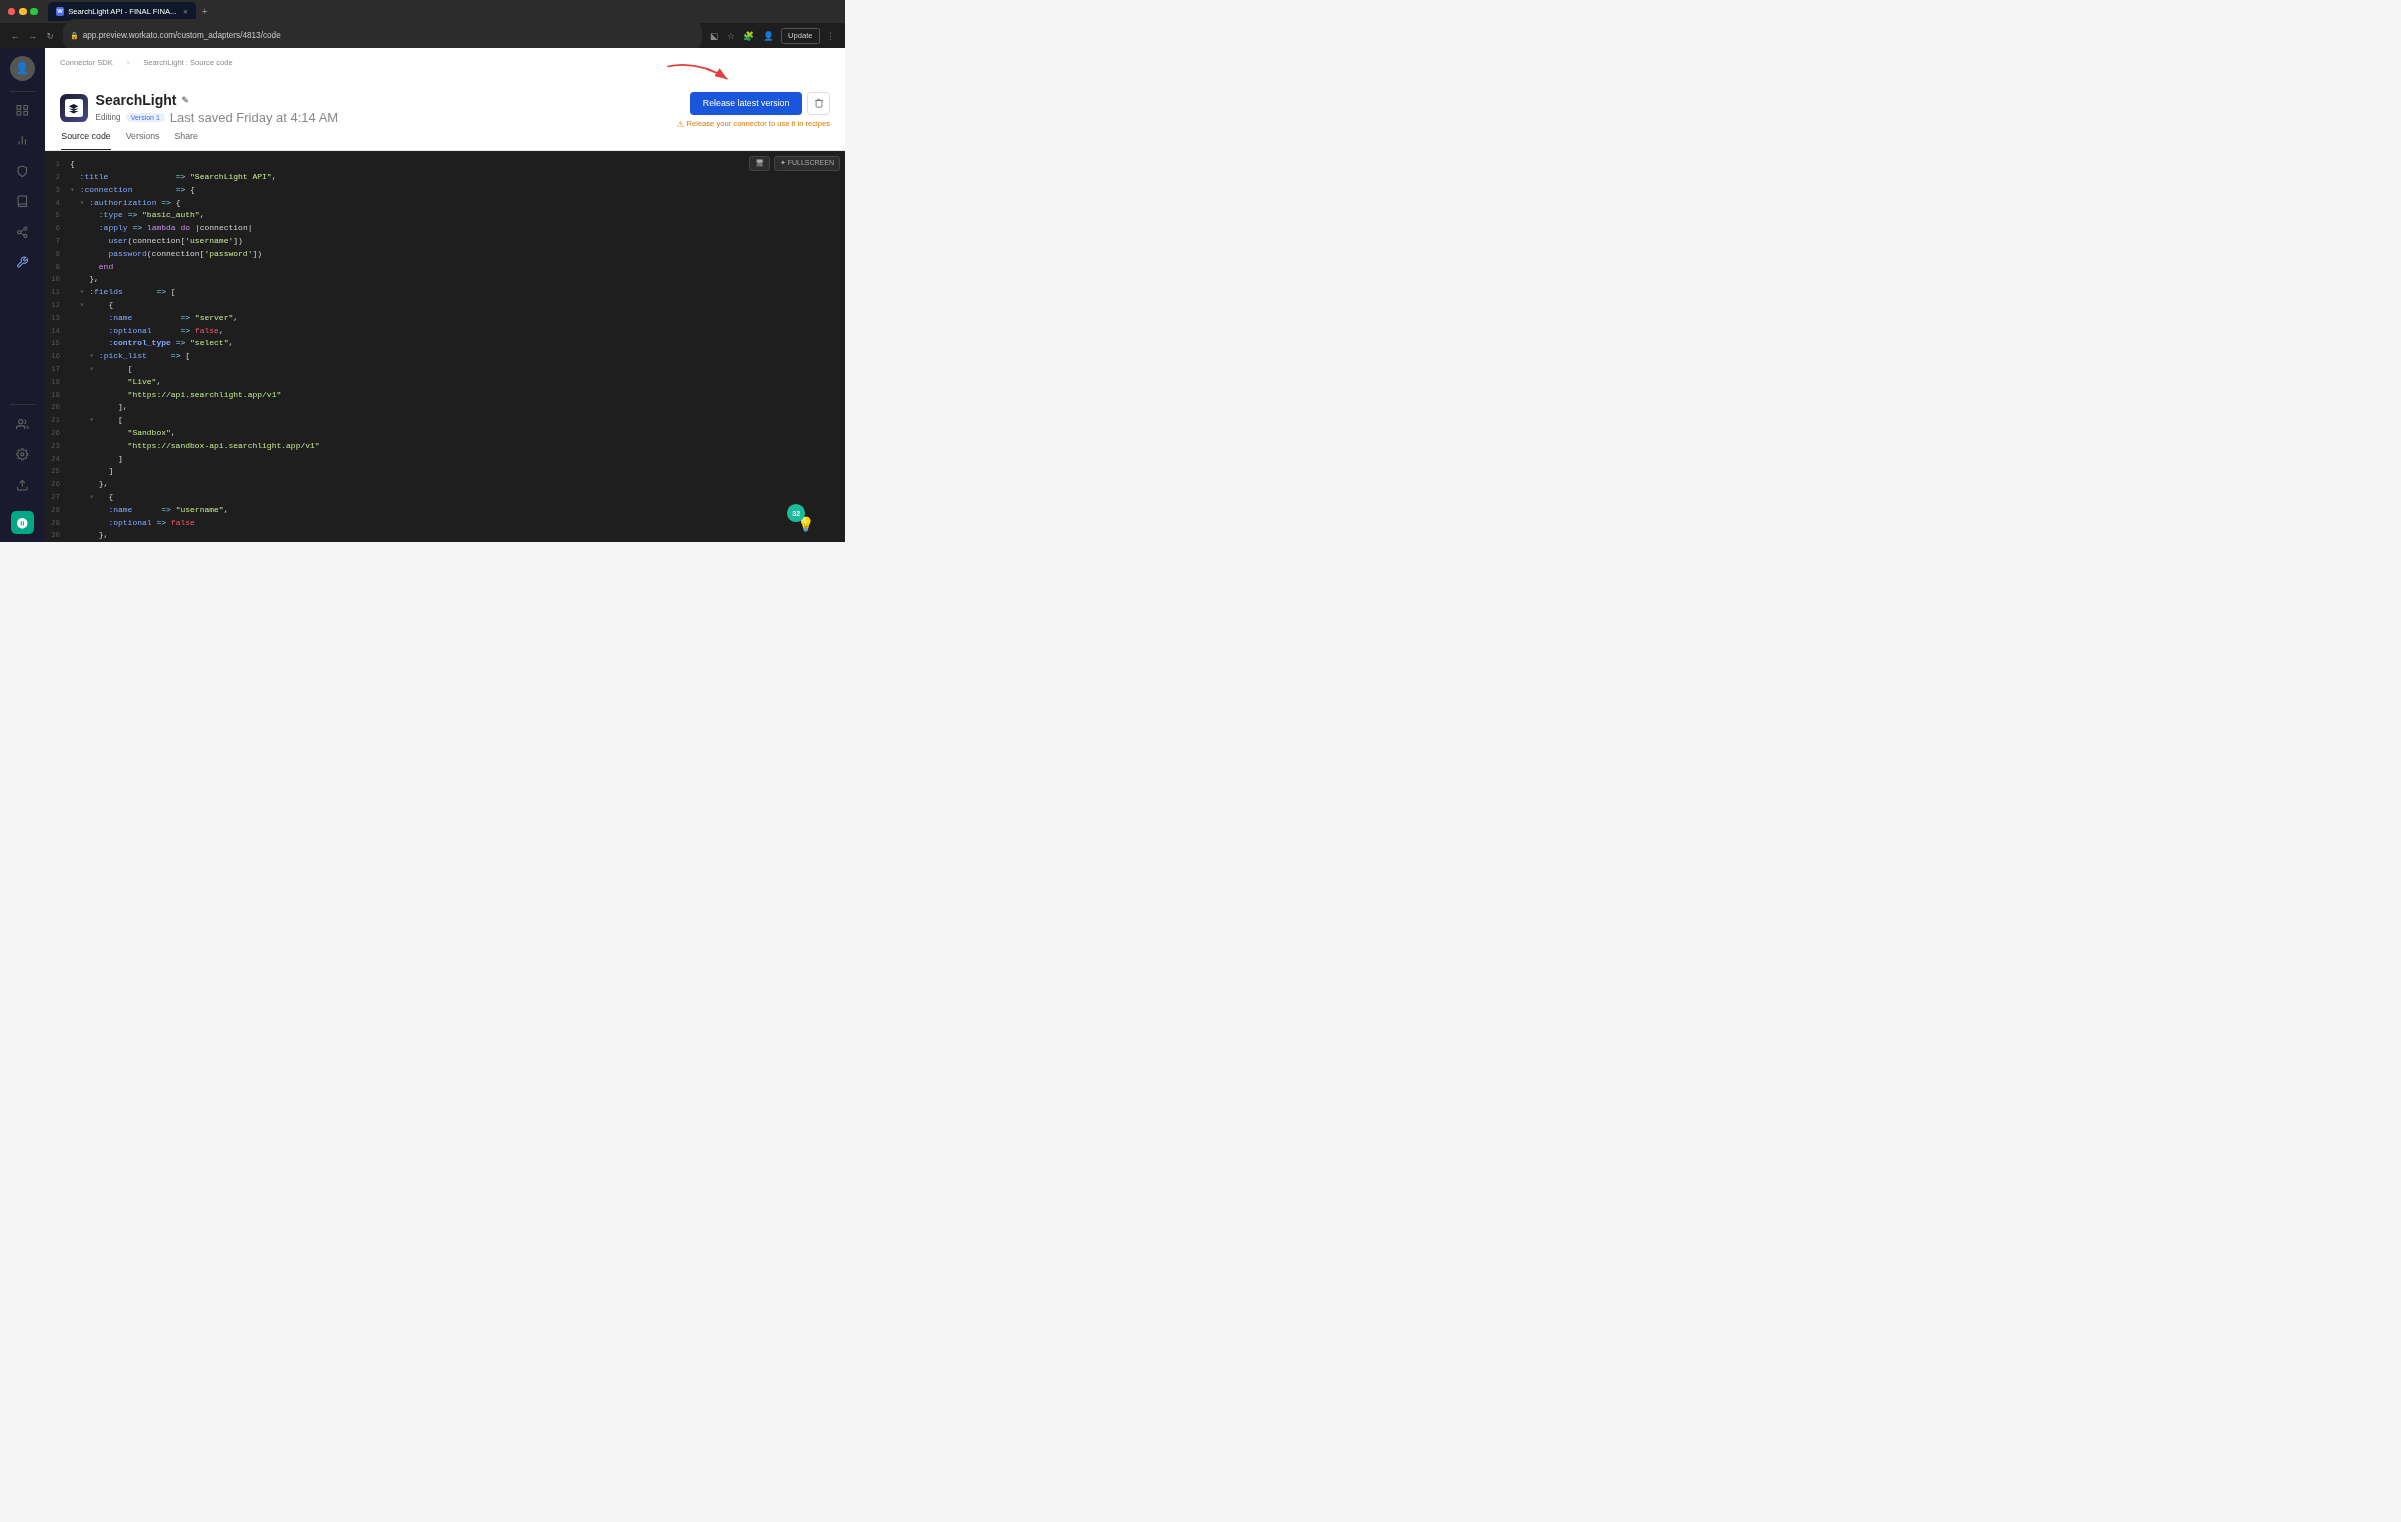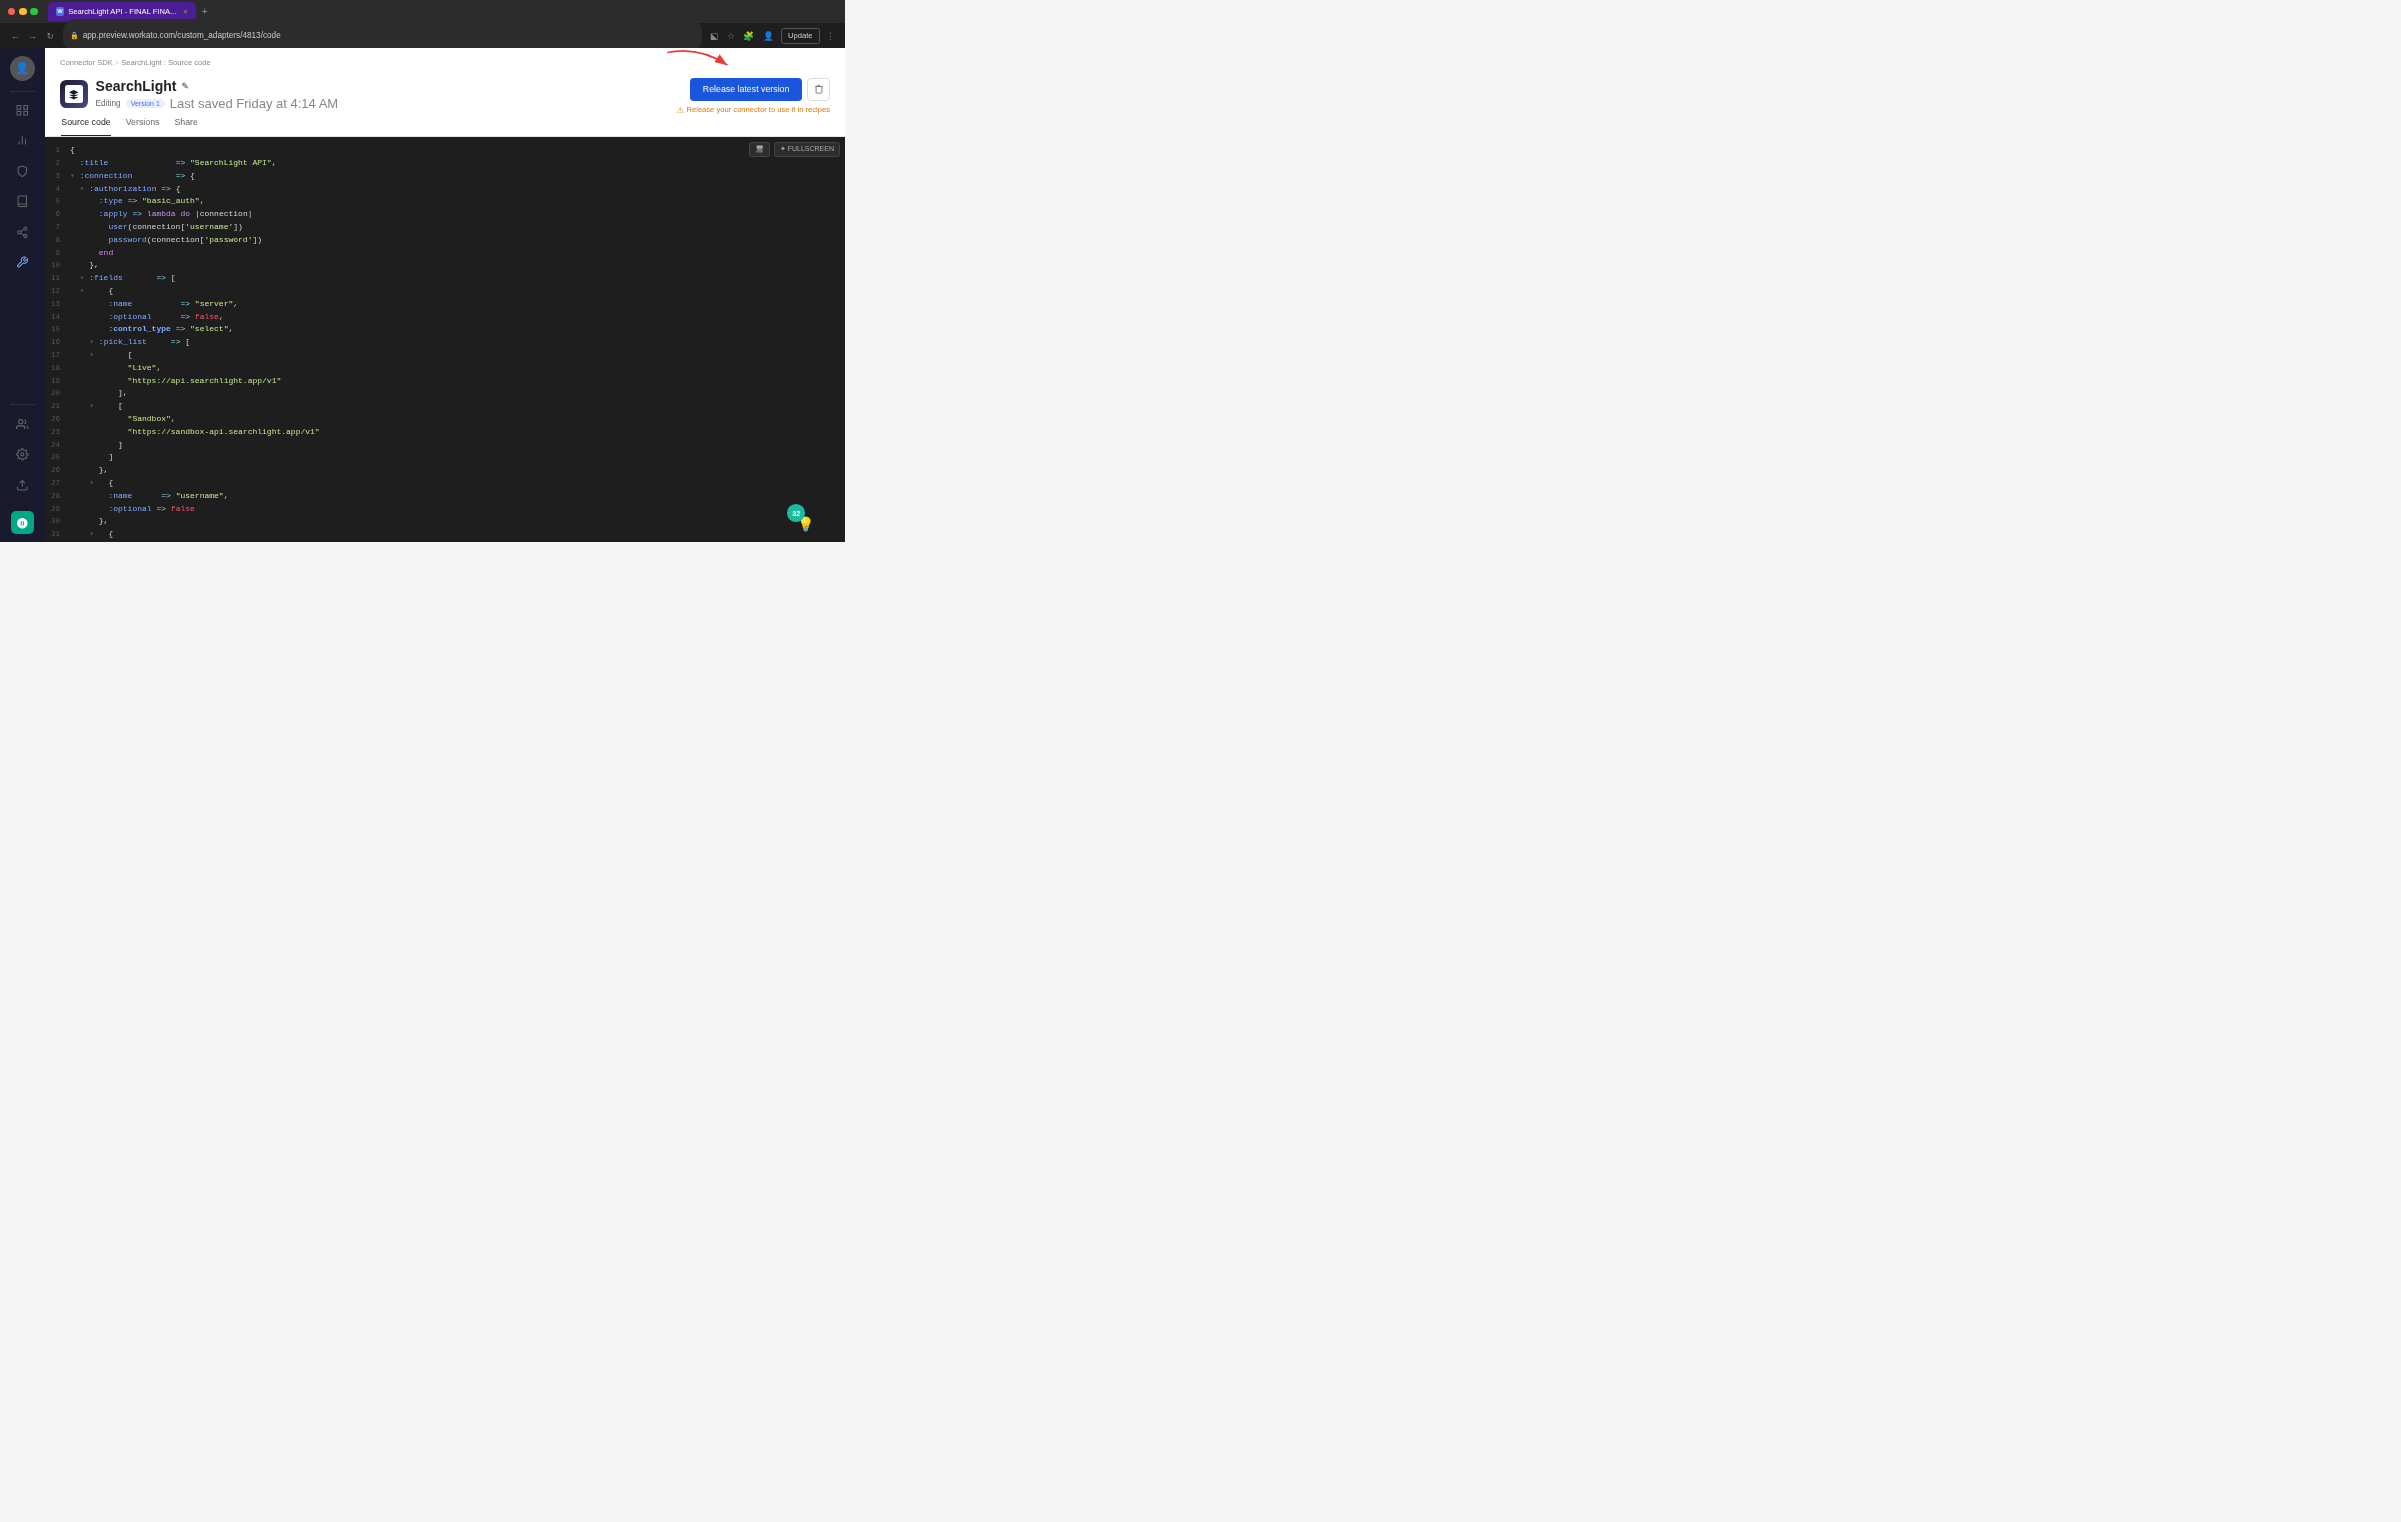--- a/index.html
+++ b/index.html
@@ -7,21 +7,21 @@
 
     
     .browser-chrome { background: #2c2c2c; height: 23px; display: flex; align-items: center; padding: 0 7.6px; gap: 5px; }
     .traffic-lights { display: flex; gap: 3.8px; align-items: center; }
     .traffic-light { width: 7.6px; height: 7.6px; border-radius: 50%; }
     .tl-red { background: #ff5f56; }
     .tl-yellow { background: #ffbd2e; }
     .tl-green { background: #27c93f; }
     .tab-bar { display: flex; align-items: center; margin-left: 5px; gap: 2.5px; }
     .tab { background: #3c3c3c; color: #ccc; font-size: 7.6px; padding: 3.8px 7.6px; border-radius: 5px 5px 0 0; display: flex; align-items: center; gap: 3.8px; height: 19px; }
-    .tab.active { background: #4c1d95; color: #fff; }
+    .tab.active { background: #0f172a; color: #fff; }
     .tab-icon { width: 8.8px; height: 8.8px; background: #888; border-radius: 1.3px; }
     .tab-close { font-size: 6.3px; color: #888; cursor: pointer; margin-left: 2.5px; }
     .new-tab { color: #888; font-size: 10px; cursor: pointer; padding: 0 3.8px; }
 
     
     .address-bar { background: #1e1e1e; height: 25px; display: flex; align-items: center; padding: 0 7.6px; gap: 5px; }
     .nav-buttons { display: flex; gap: 2.5px; align-items: center; }
     .nav-btn { width: 15px; height: 15px; display: flex; align-items: center; justify-content: center; color: #888; font-size: 8.8px; cursor: pointer; border-radius: 2.5px; }
     .address-field { flex: 1; background: #2c2c2c; border-radius: 12.6px; height: 33px; display: flex; align-items: center; padding: 0 7.6px; gap: 3.8px; }
     .lock-icon { color: #888; font-size: 7px; }
@@ -40,21 +40,21 @@
     .sidebar-item { width: 28px; height: 28px; display: flex; align-items: center; justify-content: center; border-radius: 5px; cursor: pointer; color: #666; font-size: 11.4px; position: relative; }
     .sidebar-item.active { color: #7c9ee8; }
     .sidebar-item svg { width: 12.6px; height: 12.6px; }
     .workato-logo { width: 23px; height: 23px; background: #00a885; border-radius: 5px; display: flex; align-items: center; justify-content: center; color: white; font-size: 11.4px; font-weight: bold; }
 
     
     .main-content { flex: 1; display: flex; flex-direction: column; overflow: hidden; }
 
     
     .content-header { background: #fff; padding: 10px 15px 0; border-bottom: 0.6px solid #e5e5e5; }
-    .breadcrumb { font-size: 7.6px; color: #888; margin-bottom: 7px; display: flex; align-items: center; gap: 2px; }
+    .breadcrumb { font-size: 7.6px; color: #888; margin-bottom: 21px; display: flex; align-items: center; gap: 13px; }
     .breadcrumb-sep { color: #ccc; }
     .app-title-row { display: flex; align-items: center; justify-content: space-between; margin-bottom: 0; }
     .app-title-left { display: flex; align-items: center; gap: 7.6px; }
     .app-icon { width: 28px; height: 28px; background: linear-gradient(135deg, #1a1a2e, #4a4a8a); border-radius: 6.3px; display: flex; align-items: center; justify-content: center; }
     .app-icon-inner { width: 17.7px; height: 17.7px; background: #fff; border-radius: 2.5px; display: flex; align-items: center; justify-content: center; }
     .app-name-section { display: flex; flex-direction: column; gap: 2.5px; }
     .app-name { font-size: 14px; font-weight: 600; color: #222; display: flex; align-items: center; gap: 5px; }
     .edit-icon { color: #888; font-size: 8.8px; cursor: pointer; }
     .app-meta { display: flex; align-items: center; gap: 5px; font-size: 8.2px; color: #666; }
     .version-badge { background: #e8f0fe; color: #4a6cf7; font-size: 7px; padding: 1.3px 5px; border-radius: 7.6px; font-weight: 500; }

